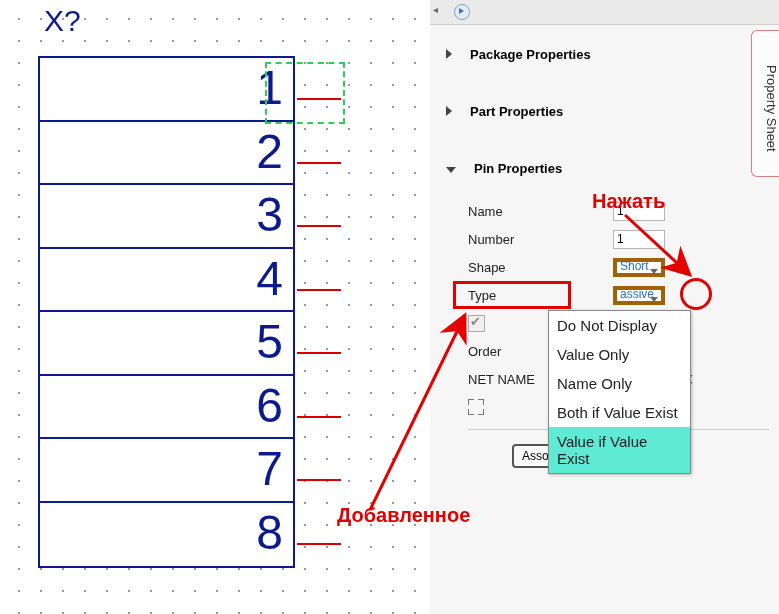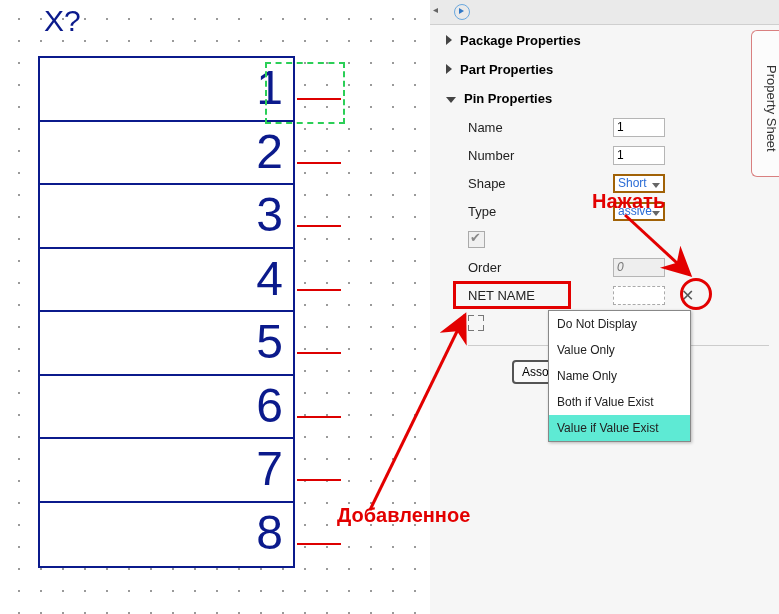--- a/index.html
+++ b/index.html
@@ -21,49 +21,49 @@
   
   
   .propwrap{position:absolute;left:430px;top:0;width:349px;height:614px;background:#f6f6f6}
   .top-strip{position:absolute;left:0;top:0;right:0;height:24px;border-bottom:1px solid #cfcfcf;background:#eaeaea}
   .tiny-play{position:absolute;left:24px;top:4px;width:14px;height:14px;border:1px solid #6aa8de;border-radius:50%}
   .tiny-play::after{content:"";position:absolute;left:4px;top:3px;border-left:5px solid #3178c6;border-top:3px solid transparent;border-bottom:3px solid transparent}
   .collapse-btn{position:absolute;left:3px;top:5px;width:12px;height:12px;color:#666;font-size:10px;line-height:1}
   .sheet-tab-side{position:absolute;right:0;top:30px;width:27px;height:135px;border:1px solid #d98080;border-right:none;background:#fcfcfc;writing-mode:vertical-rl;text-align:center;font-size:13px;color:#333;padding-top:10px;border-radius:6px 0 0 6px}
   
   .prop-body{position:absolute;left:12px;top:26px;right:0}
-  .sect-head{font-weight:bold;font-size:13px;color:#000;padding:7px 4px;display:flex;align-items:center;gap:8px;cursor:pointer}
+  .sect-head{font-weight:bold;font-size:13px;color:#000;padding:21px 4px;display:flex;align-items:center;gap:18px;cursor:pointer}
   .tri-collapsed::before{content:"";display:inline-block;border-left:6px solid #444;border-top:5px solid transparent;border-bottom:5px solid transparent}
   .tri-expanded::before{content:"";display:inline-block;border-top:6px solid #444;border-left:5px solid transparent;border-right:5px solid transparent}
   
   .prop-row{display:flex;align-items:center;height:28px;padding-left:26px;font-size:13px;color:#222}
   .prop-row .lbl{flex:0 0 145px}
   .prop-row .val-wrap{flex:0 0 62px;position:relative}
   .val-input{width:52px;height:19px;font-size:12px;border:1px solid #b5b5b5;background:#fff;padding:0 3px;box-sizing:border-box}
   .val-input.dis{background:#eee;color:#777;font-style:italic}
-  .val-combo{width:52px;height:19px;font-size:12px;border:2px solid #a16207;background:#fff;color:#2a6cd6;display:flex;align-items:center;padding-left:3px;position:relative;box-sizing:border-box}
+  .val-combo{width:52px;height:19px;font-size:12px;border:4px solid #a16207;background:#fff;color:#2a6cd6;display:flex;align-items:flex-end;padding-left:3px;position:relative;box-sizing:border-box}
   .val-combo::after{content:"";position:absolute;right:3px;top:7px;border-top:5px solid #666;border-left:4px solid transparent;border-right:4px solid transparent}
   .chk{width:15px;height:15px;border:1px solid #aaa;background:#f0f0f0;position:relative}
   .chk.ck::after{content:"✔";position:absolute;left:1px;top:-2px;font-size:13px;color:#888}
   .close-x{margin-left:6px;font-size:16px;color:#555;cursor:pointer}
   .dash-input{width:52px;height:19px;border:1px dashed #aaa;background:#fff;box-sizing:border-box}
   
   .fullscreen-ico{width:16px;height:16px;position:relative;margin-left:26px;margin-top:6px}
   .fullscreen-ico span{position:absolute;width:5px;height:5px;border:1.5px solid #777}
   .fullscreen-ico .c1{left:0;top:0;border-right:none;border-bottom:none}
   .fullscreen-ico .c2{right:0;top:0;border-left:none;border-bottom:none}
   .fullscreen-ico .c3{left:0;bottom:0;border-right:none;border-top:none}
   .fullscreen-ico .c4{right:0;bottom:0;border-left:none;border-top:none}
   
   .hr{border-top:1px solid #ccc;margin:14px 10px 14px 26px}
   .assoc-btn{margin-left:70px;height:24px;border:2px solid #545454;border-radius:4px;background:#fafafa;font-size:12px;padding:0 10px 0 8px;display:inline-flex;align-items:center;overflow:hidden;width:44px}
   
   
   .dd-pop{position:absolute;left:548px;top:310px;width:141px;background:#fff;border:1px solid #888;box-shadow:1px 1px 3px rgba(0,0,0,.25);z-index:5}
-  .dd-pop div{padding:6px 8px;font-size:12px;color:#222;cursor:pointer}
+  .dd-pop div{padding:6px 8px;font-size:15px;color:#222;cursor:pointer}
   .dd-pop div.sel{background:#5eead4}
   
   
   .annot{position:absolute;color:#e30000;font:bold 20px Arial;z-index:8}
   .red-box{position:absolute;border:3px solid #e30000;z-index:7;box-sizing:border-box}
   .red-circle{position:absolute;border:3px solid #e30000;border-radius:50%;z-index:7;box-sizing:border-box}
   svg.arrows{position:absolute;left:0;top:0;width:779px;height:614px;pointer-events:none;z-index:6}
 </style>
 </head>
 <body>

